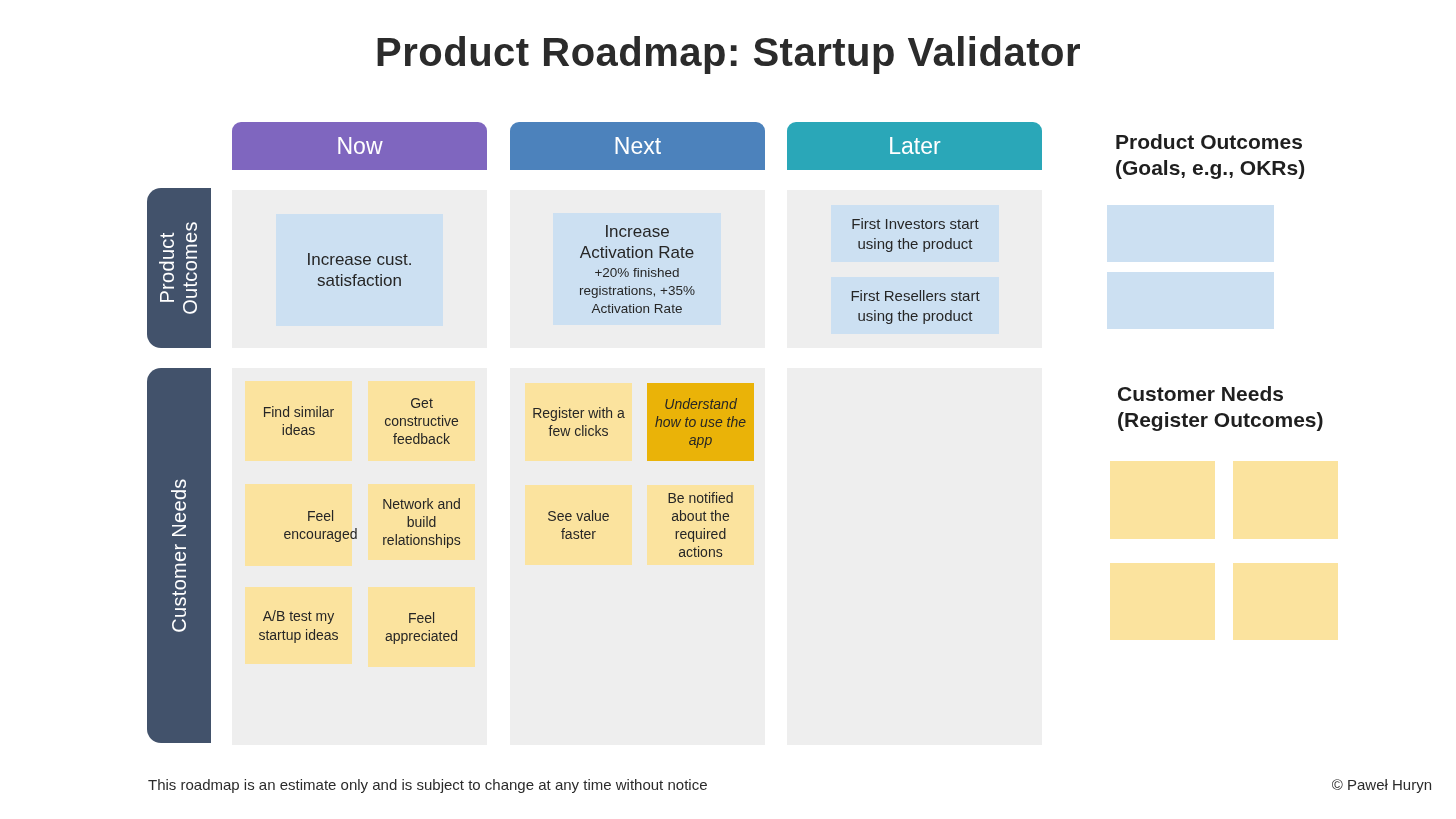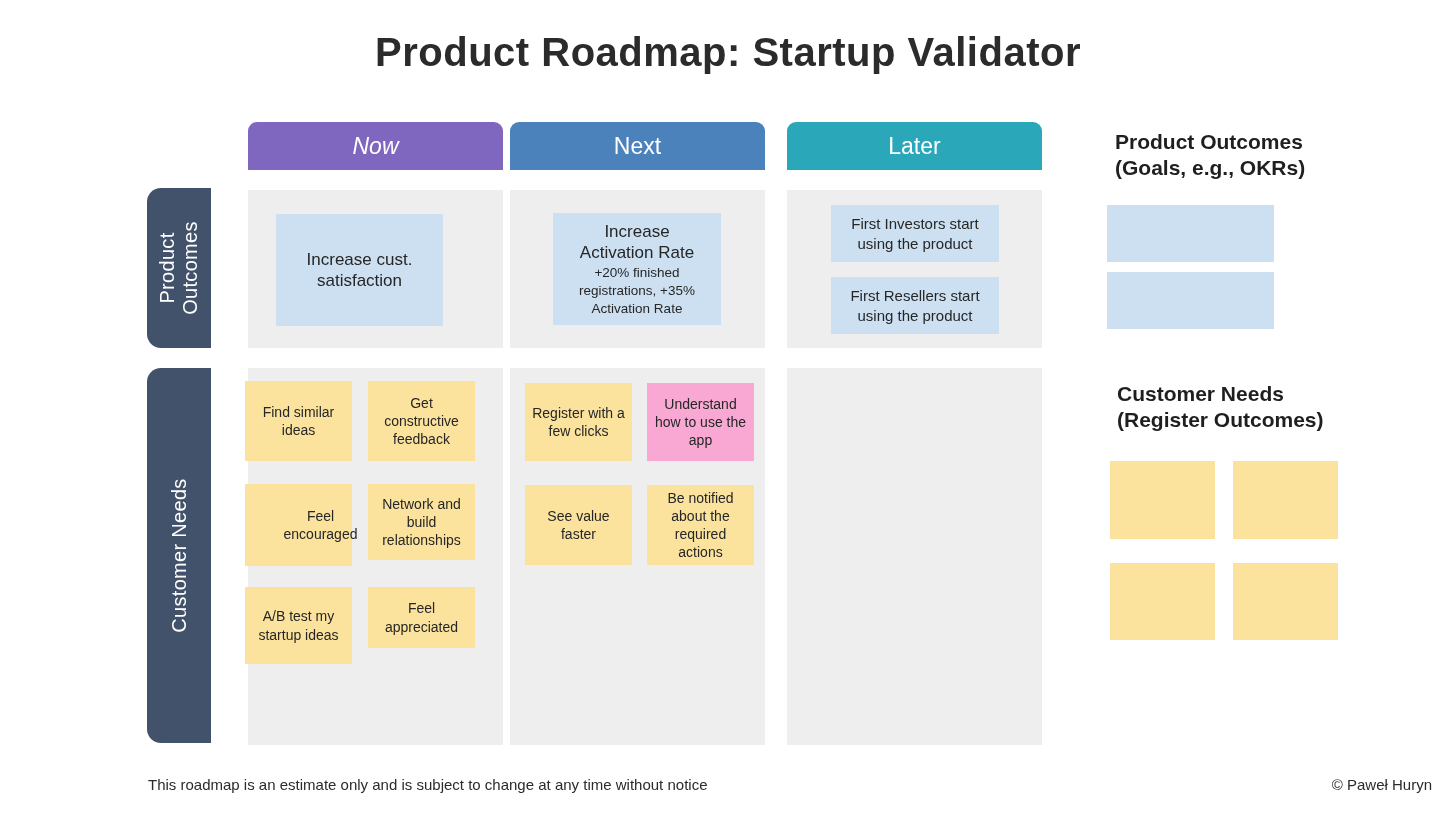--- a/index.html
+++ b/index.html
@@ -30,21 +30,21 @@
     width: 255px;
     height: 48px;
     border-radius: 9px 9px 0 0;
     color: #ffffff;
     font-size: 23px;
     font-weight: 500;
     display: flex;
     align-items: center;
     justify-content: center;
   }
-  .ch0 { left: 248px; font-style: italic; }
+  .ch0 { left: 232px; }
   .ch1 { left: 510px; }
   .ch2 { left: 787px; }
   
   .cell { position: absolute; width: 255px; }
   .row1 { top: 190px; height: 158px; }
   .row2 { top: 368px; height: 377px; }
   
   .row-label {
     position: absolute;
     left: 147px;
@@ -92,21 +92,21 @@
     height: 80px;
     font-size: 14px;
     line-height: 1.3;
     padding: 4px;
   }
   .cn-n1 { left: 245px; top: 381px; }
   .cn-n2 { left: 368px; top: 381px; }
   .cn-n3 { left: 245px; top: 484px; height: 82px; padding-left: 48px; }
   .cn-n4 { left: 368px; top: 484px; height: 76px; }
   .cn-n5 { left: 245px; top: 587px; height: 77px; }
-  .cn-n6 { left: 368px; top: 587px; height: 61px; }
+  .cn-n6 { left: 368px; top: 587px; height: 80px; }
   .cn-x1 { left: 525px; top: 383px; height: 78px; }
   .cn-x2 { left: 647px; top: 383px; height: 78px; }
   .cn-x3 { left: 525px; top: 485px; height: 80px; }
   .cn-x4 { left: 647px; top: 485px; height: 80px; }
   
   .legend-heading {
     position: absolute;
     font-size: 21px;
     font-weight: 700;
     line-height: 26px;
@@ -177,21 +177,21 @@
   </div>
 
   <div class="sticky cn cn-n1" style="background-color: rgb(251, 227, 158); text-align: center;">Find similar ideas</div>
   <div class="sticky cn cn-n2" style="background-color: rgb(251, 227, 158);">Get constructive feedback</div>
   <div class="sticky cn cn-n3" style="background-color: rgb(251, 227, 158);">Feel encouraged</div>
   <div class="sticky cn cn-n4" style="background-color: rgb(251, 227, 158);">Network and build relationships</div>
   <div class="sticky cn cn-n5" style="background-color: rgb(251, 227, 158);">A/B test my startup ideas</div>
   <div class="sticky cn cn-n6" style="background-color: rgb(251, 227, 158);">Feel appreciated</div>
 
   <div class="sticky cn cn-x1" style="background-color: rgb(251, 227, 158);">Register with a few clicks</div>
-  <div class="sticky cn cn-x2" style="background-color: #f9a8d4;">Understand how to use the app</div>
+  <div class="sticky cn cn-x2" style="background-color: #eab308; font-style: italic;">Understand how to use the app</div>
   <div class="sticky cn cn-x3" style="background-color: rgb(251, 227, 158);">See value faster</div>
   <div class="sticky cn cn-x4" style="background-color: rgb(251, 227, 158);">Be notified about the required actions</div>
 
   <div class="legend-heading lh1">
     <div>Product Outcomes</div>
     <div>(Goals, e.g., OKRs)</div>
   </div>
   <div class="swatch sw-b1" style="background-color: rgb(204, 224, 242);"></div>
   <div class="swatch sw-b2" style="background-color: rgb(204, 224, 242);"></div>
 

